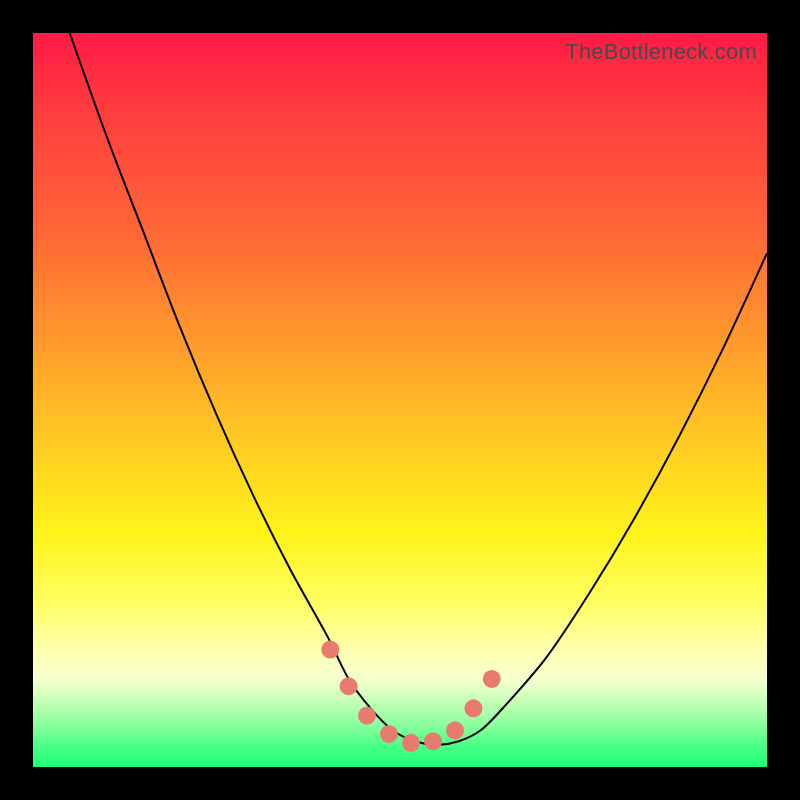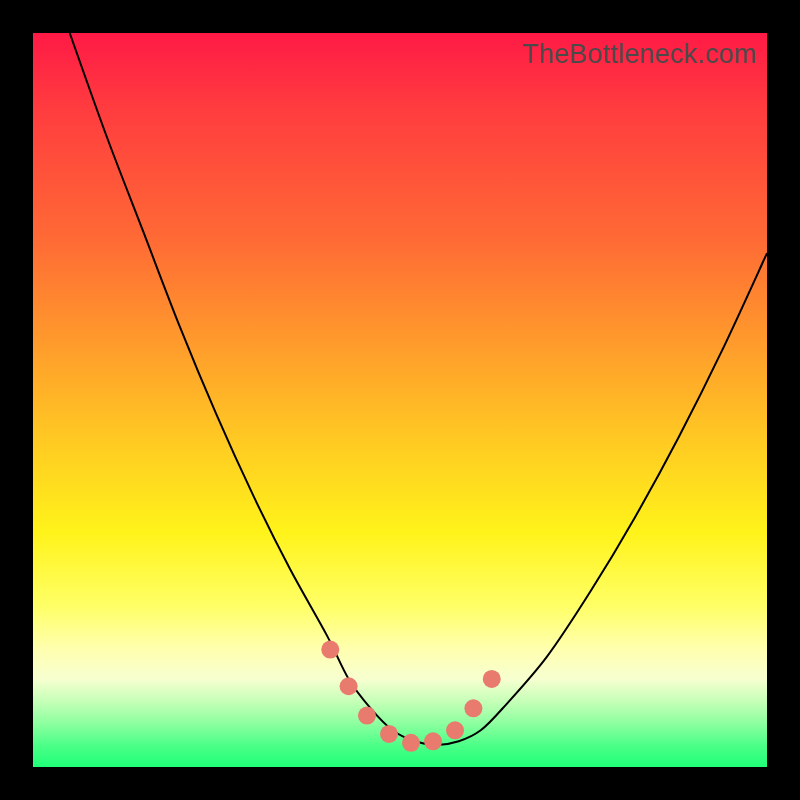--- a/index.html
+++ b/index.html
@@ -39,21 +39,21 @@
       #8effa0 94%,
       #4dff88 97%,
       #1fff77 100%
     );
   }
   .attribution {
     position: absolute;
     top: 6px;
     right: 10px;
     color: #4a4a4a;
-    font-size: 27px;
+    font-size: 22px;
     font-weight: 400;
     letter-spacing: 0.2px;
     user-select: none;
   }
   svg.curve {
     position: absolute;
     left: 0;
     top: 0;
     width: 734px;
     height: 734px;

